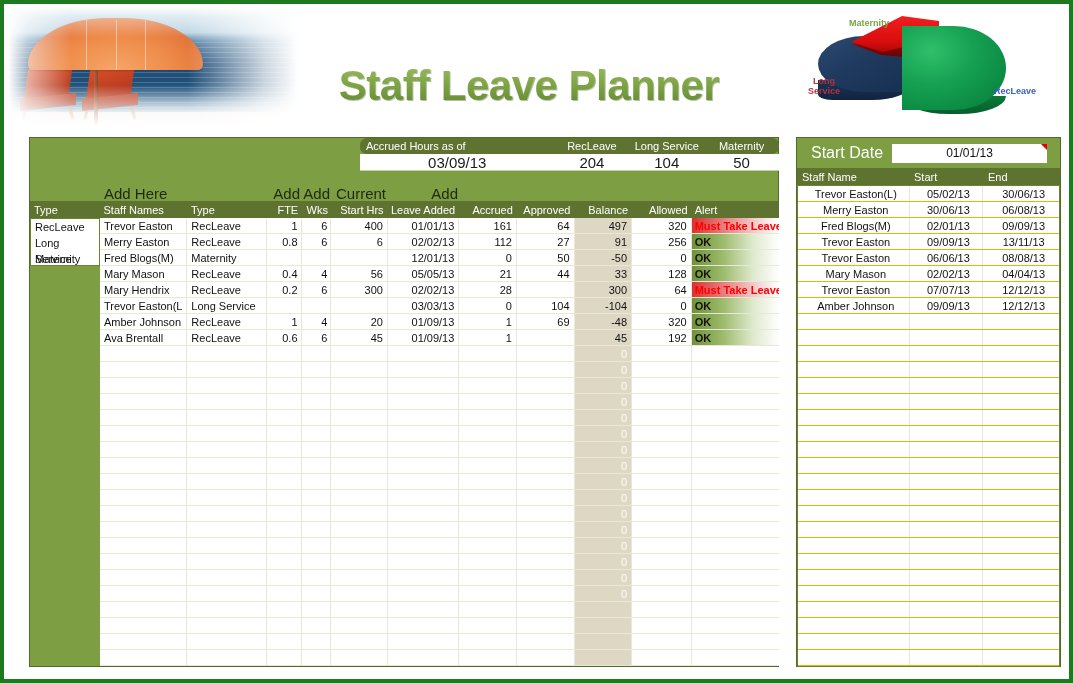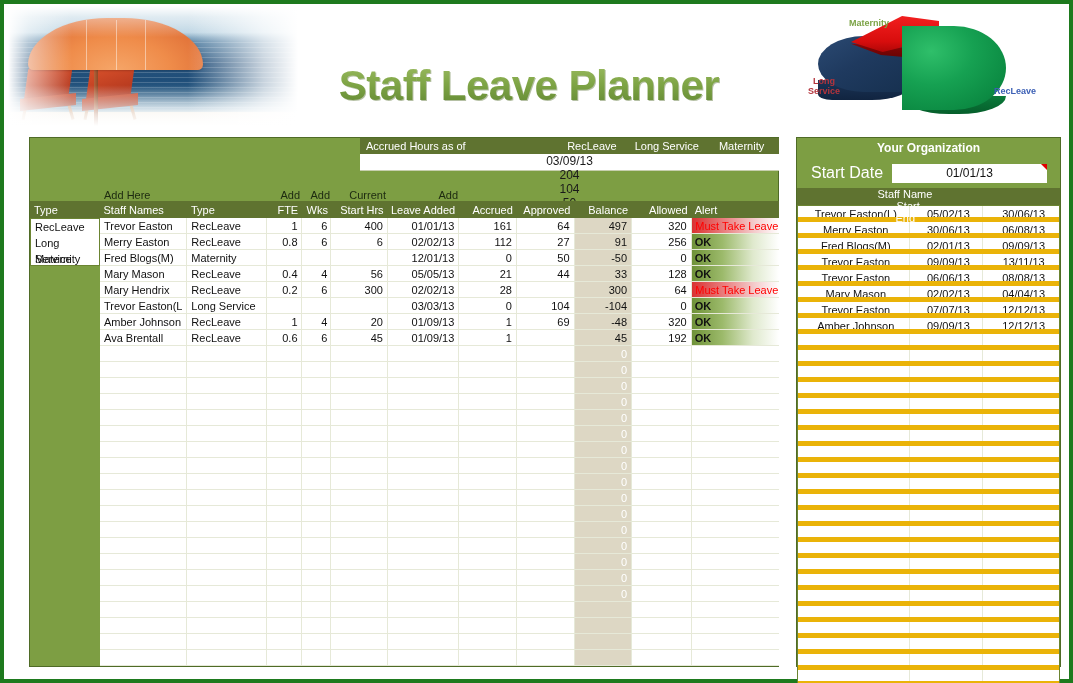--- a/index.html
+++ b/index.html
@@ -97,35 +97,35 @@
   }
 
   
   #main-panel{
     position:absolute;left:25px;top:133px;width:750px;height:530px;
     background:#7d9e43;border:1px solid #4f6b27;box-sizing:border-box;
   }
   #accrued-head{
     position:absolute;left:330px;top:0px;width:419px;height:16px;
     background:#5f7330;color:#ffffff;font-size:11px;
-    display:flex;align-items:center;
+    display:flex;align-items:center;border-radius:7px;
   }
   #accrued-vals{
     position:absolute;left:330px;top:16px;width:419px;height:16px;
-    background:#ffffff;color:#1a1a1a;font-size:12px;
-    display:flex;align-items:center;border-bottom:1px solid #c7cfae;flex-direction:column;
+    background:#ffffff;color:#1a1a1a;font-size:15px;
+    display:flex;align-items:center;border-bottom:1px solid #c7cfae;
   }
   .ah-label{width:195px;padding-left:6px;box-sizing:border-box;}
   .ah-date{width:195px;text-align:center;box-sizing:border-box;}
   .ah-col{width:75px;text-align:center;box-sizing:border-box;}
 
   
   #addhere-row{
     position:absolute;left:70px;top:47px;width:679px;height:16px;
-    font-size:11px;color:#1d2a10;display:flex;align-items:flex-end;
+    font-size:15px;color:#1d2a10;display:flex;align-items:flex-start;
   }
   #colhead-row{
     position:absolute;left:0px;top:63px;width:749px;height:17px;
     background:#5f7330;color:#ffffff;font-size:11px;display:flex;align-items:center;
   }
 
   .cw-type   {width:70px;box-sizing:border-box;padding-left:4px;}
   .cw-names  {width:88px;box-sizing:border-box;padding-left:4px;}
   .cw-ltype  {width:80px;box-sizing:border-box;padding-left:4px;}
   .cw-fte    {width:35px;box-sizing:border-box;text-align:right;padding-right:3px;}
@@ -151,44 +151,44 @@
   #grid{
     position:absolute;left:70px;top:80px;width:679px;height:448px;
     background:#ffffff;
   }
   .grow{display:flex;height:16px;line-height:16px;font-size:11px;color:#111;
         border-bottom:1px solid #e6e9d8;box-sizing:border-box;}
   .grow > div{border-right:1px solid #e6e9d8;box-sizing:border-box;overflow:hidden;white-space:nowrap;}
   .grow .cw-bal{background:#ddd7c4;}
   .grow .cw-alert{border-right:none;}
   .alert-ok{background:linear-gradient(to right,#6f9238 0%,#9cba6b 35%,#dfe9cd 70%,#ffffff 100%);color:#111;font-weight:bold;}
-  .alert-bad{background:linear-gradient(to right,#d93232 0%,#e87b7b 35%,#f4cccc 72%,#ffffff 100%);color:#ff0000;font-weight:normal;text-align:center;}
+  .alert-bad{background:linear-gradient(to right,#d93232 0%,#e87b7b 35%,#f4cccc 72%,#ffffff 100%);color:#ff0000;font-weight:bold;}
   .empty-bal{color:#ffffff;}
   #limit-label{position:absolute;left:95px;top:666px;font-size:14px;color:#1d2a10;margin-top:12px;}
 
   
   #org-panel{
     position:absolute;left:792px;top:133px;width:265px;height:530px;
     background:#7d9e43;border:1px solid #4f6b27;box-sizing:border-box;
   }
   #org-title{height:20px;line-height:20px;text-align:center;color:#ffffff;
     font-size:12px;font-weight:bold;}
   #org-start-row{height:30px;display:flex;align-items:center;}
   #org-start-lbl{width:95px;padding-left:14px;color:#ffffff;font-size:16px;box-sizing:border-box;}
   #org-start-val{position:relative;width:155px;height:19px;background:#ffffff;
     color:#111;font-size:12px;display:flex;align-items:center;justify-content:center;}
   #org-start-val .cmark{position:absolute;right:0;top:0;width:0;height:0;
     border-top:6px solid #e00000;border-left:6px solid transparent;}
-  #org-head{display:flex;height:17px;background:#5f7330;color:#ffffff;font-size:11px;align-items:center;flex-direction:column;}
+  #org-head{display:flex;height:17px;background:#5f7330;color:#ffffff;font-size:11px;align-items:center;}
   .ow-name{width:112px;box-sizing:border-box;padding-left:5px;}
   .ow-start{width:74px;box-sizing:border-box;padding-left:5px;}
   .ow-end{width:76px;box-sizing:border-box;padding-left:5px;}
   #org-grid{background:#ffffff;border:1px solid #6b8432;box-sizing:border-box;}
   .orow{display:flex;height:16px;line-height:16px;font-size:11px;color:#111;
-        border-bottom:5px solid #eab308;box-sizing:border-box;}
+        border-bottom:1px solid #eab308;box-sizing:border-box;}
   .orow > div{border-right:1px solid #e6e9d8;box-sizing:border-box;text-align:center;overflow:hidden;white-space:nowrap;}
   .orow .ow-end{border-right:none;}
 </style>
 </head>
 <body>
 
 <div id="app">
 
   <div id="banner">
     <div id="beach">
@@ -651,21 +651,20 @@
           <div class="cw-bal empty-bal"></div>
           <div class="cw-allow"></div>
           <div class="cw-alert"></div>
         </div>
       </div>
   </div>
 
   <div id="limit-label">Limit of names</div>
 
   <div id="org-panel">
-    <div id="org-title">Your Organization</div>
 
     <div id="org-start-row">
       <span id="org-start-lbl">Start Date</span>
       <span id="org-start-val">
         <span>01/01/13</span>
         <span class="cmark"></span>
       </span>
     </div>
 
     <div id="org-head">

